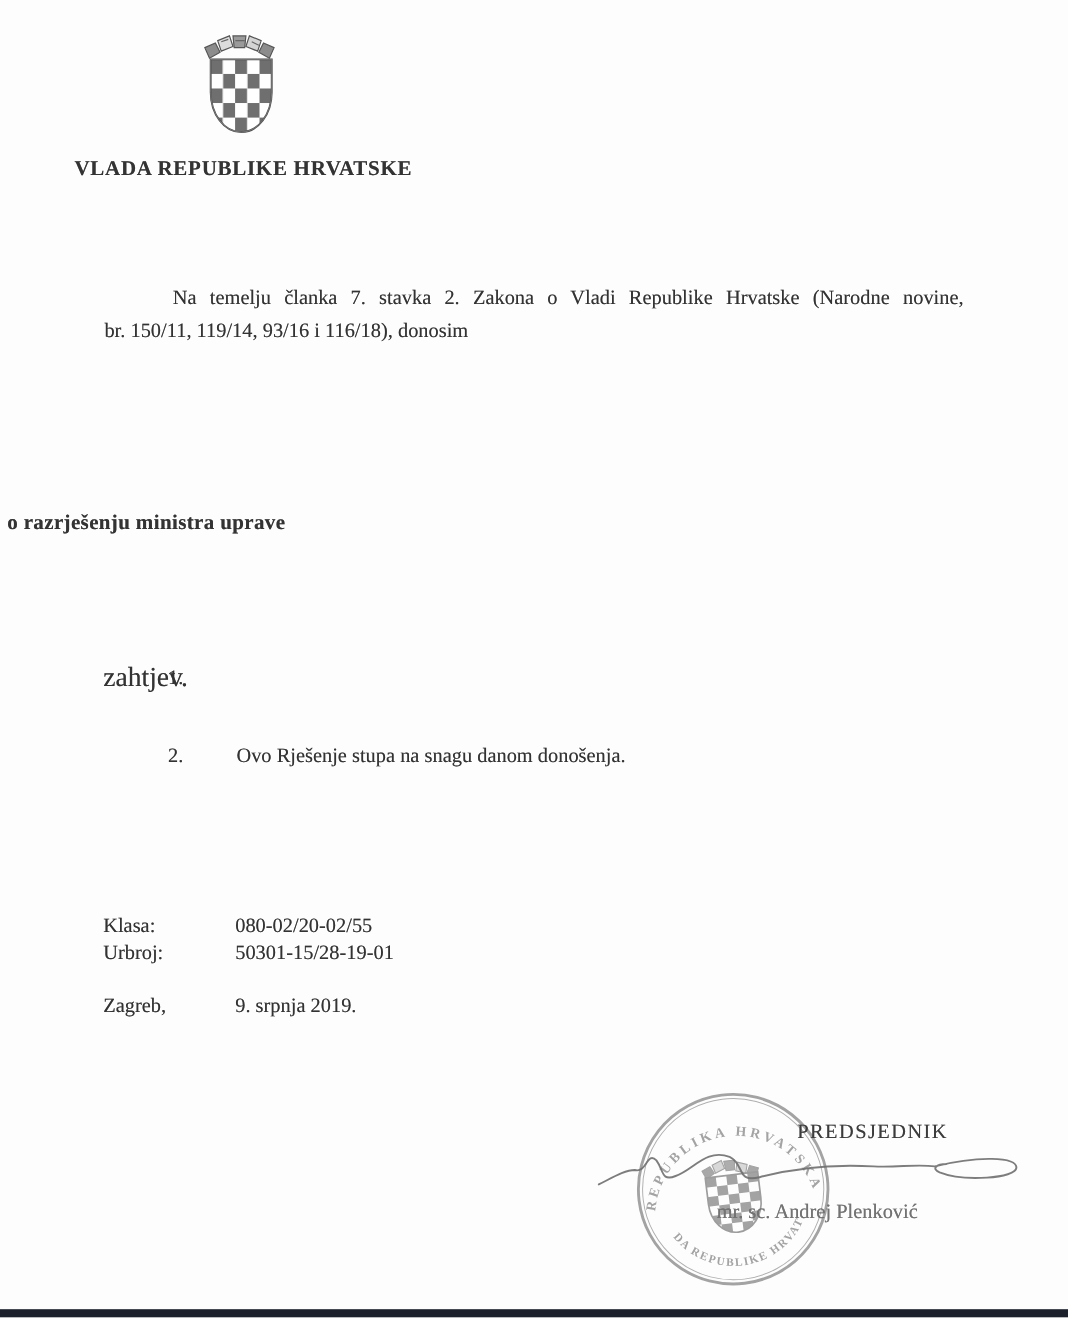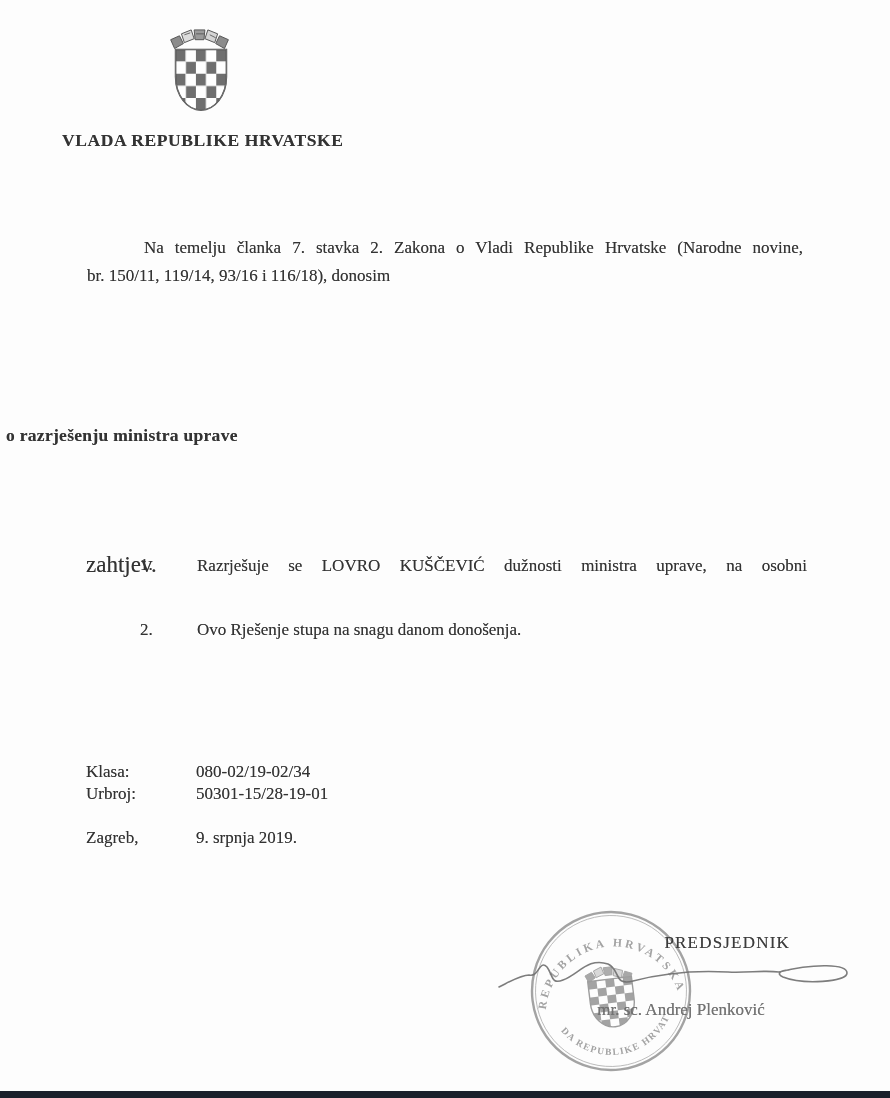--- a/index.html
+++ b/index.html
@@ -97,28 +97,27 @@
   </svg>
 
   <div class="txt org-name">VLADA REPUBLIKE HRVATSKE</div>
 
   <div class="txt preamble1">Na temelju članka 7. stavka 2. Zakona o Vladi Republike Hrvatske (Narodne novine,</div>
   <div class="txt preamble2">br. 150/11, 119/14, 93/16 i 116/18), donosim</div>
 
   <div class="txt subtitle">o razrješenju ministra uprave</div>
 
   <div class="txt item-number i1-num">1.</div>
-  <div class="txt i1-line1">Razrješuje se LOVRO KUŠČEVIĆ dužnosti ministra uprave, na osobni</div>
   <div class="txt i1-line2">zahtjev.</div>
 
   <div class="txt item-number i2-num">2.</div>
   <div class="txt i2-text">Ovo Rješenje stupa na snagu danom donošenja.</div>
 
   <div class="txt ref-label klasa-label">Klasa:</div>
-  <div class="txt klasa-value">080-02/19-02/34</div>
+  <div class="txt klasa-value">080-02/20-02/55</div>
   <div class="txt ref-label urbroj-label">Urbroj:</div>
   <div class="txt urbroj-value">50301-15/28-19-01</div>
   <div class="txt ref-label place-label">Zagreb,</div>
   <div class="txt date-value">9. srpnja 2019.</div>
 
   <svg class="stamp" viewBox="0 0 168 168" aria-hidden="true">
     <defs>
       <path id="arcTop" d="M 17,96 A 68,68 0 0 1 151,96"></path>
       <path id="arcBottom" d="M 28.6,116 A 64,64 0 0 0 139.4,116"></path>
       <pattern id="chkS" x="62" y="72" width="17.6" height="16" patternUnits="userSpaceOnUse">

